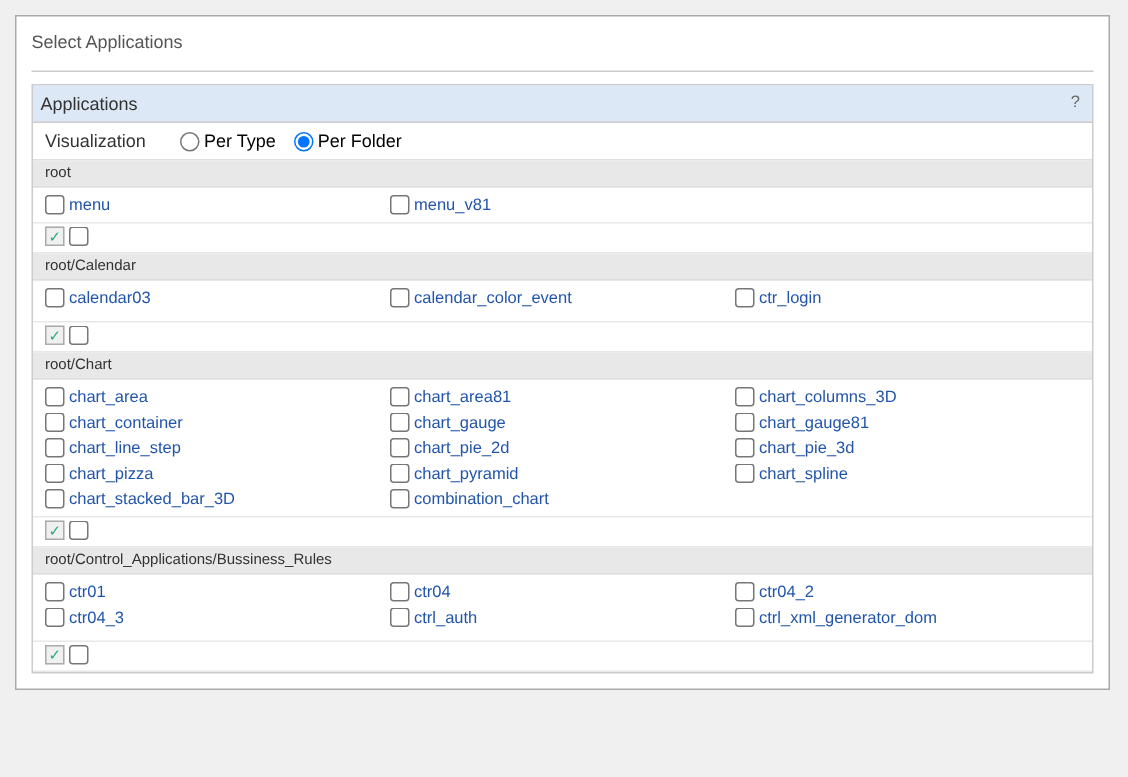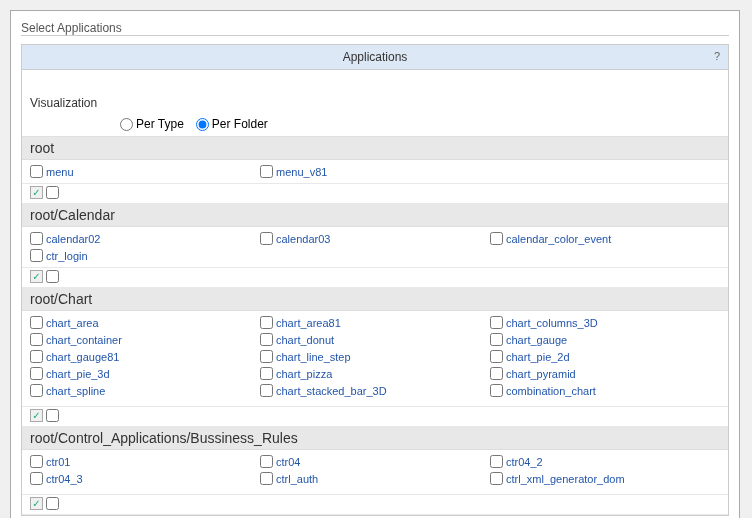--- a/index.html
+++ b/index.html
@@ -13,70 +13,69 @@
       border: 1px solid #aaa;
       background: #fff;
       width: 730px;
       padding: 10px;
     }
     .panel-title {
       font-size: 12px;
       color: #555;
       margin-bottom: 8px;
       border-bottom: 1px solid #ccc;
-      padding-bottom: 0;
+      padding-bottom: 12px;
     }
     .inner-panel {
       border: 1px solid #ccc;
       background: #fff;
     }
     .apps-header {
       background: #dce8f5;
-      text-align: center;
+      text-align: left;
       padding: 5px;
       font-size: 12px;
       color: #333;
       position: relative;
       border-bottom: 1px solid #ccc;
     }
     .apps-header .help-icon {
       position: absolute;
       right: 8px;
       top: 5px;
       color: #666;
       font-size: 11px;
       cursor: pointer;
     }
     .visualization-row {
       display: flex;
-      align-items: center;
+      align-items: flex-start;
       padding: 5px 8px;
       border-bottom: 1px solid #e0e0e0;
       gap: 10px;
     }
     .visualization-label {
       color: #333;
       min-width: 80px;
     }
     .radio-group {
       display: flex;
       align-items: center;
       gap: 12px;
-      margin-top: 42px;
     }
     .radio-option {
       display: flex;
       align-items: center;
       gap: 3px;
       cursor: pointer;
     }
     .section-header {
       background: #e8e8e8;
       padding: 3px 8px;
-      font-size: 14px;
+      font-size: 10px;
       color: #333;
       font-weight: normal;
       border-bottom: 1px solid #ddd;
     }
     .apps-grid {
       display: grid;
       grid-template-columns: repeat(3, 1fr);
       padding: 4px 8px;
       gap: 2px 0;
       border-bottom: 1px solid #e8e8e8;
@@ -164,24 +163,20 @@
         <div class="checked-cb">✓</div>
         <input type="checkbox" style="">
       </div>
     </div>
 
     <div>
       <div class="section-header">root/Calendar</div>
       <div class="apps-grid">
         <div class="app-item">
           <input type="checkbox" style="">
-          <label>calendar02</label>
-        </div>
-        <div class="app-item">
-          <input type="checkbox" style="">
           <label>calendar03</label>
         </div>
         <div class="app-item">
           <input type="checkbox" style="">
           <label>calendar_color_event</label>
         </div>
         <div class="app-item">
           <input type="checkbox" style="">
           <label>ctr_login</label>
         </div>
@@ -204,24 +199,20 @@
           <input type="checkbox" style="">
           <label>chart_area81</label>
         </div>
         <div class="app-item">
           <input type="checkbox" style="">
           <label>chart_columns_3D</label>
         </div>
         <div class="app-item">
           <input type="checkbox" style="">
           <label>chart_container</label>
-        </div>
-        <div class="app-item">
-          <input type="checkbox" style="">
-          <label>chart_donut</label>
         </div>
         <div class="app-item">
           <input type="checkbox" style="">
           <label>chart_gauge</label>
         </div>
         <div class="app-item">
           <input type="checkbox" style="">
           <label>chart_gauge81</label>
         </div>
         <div class="app-item">

